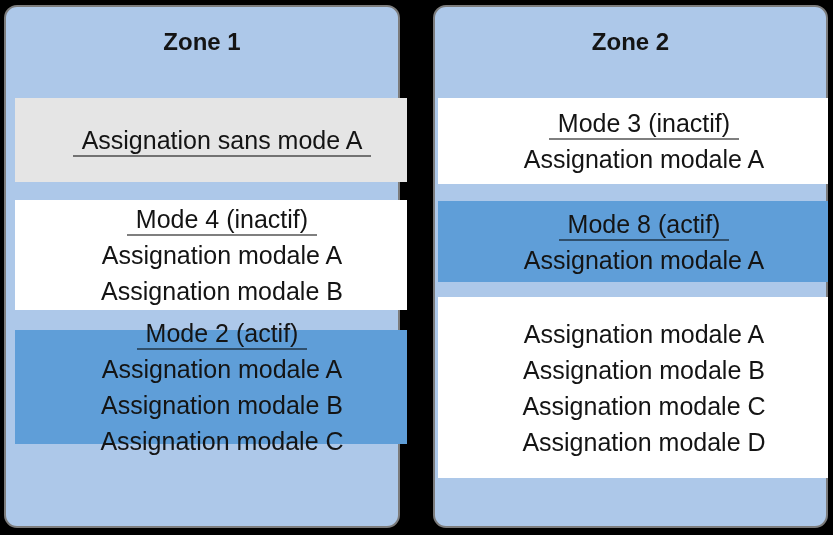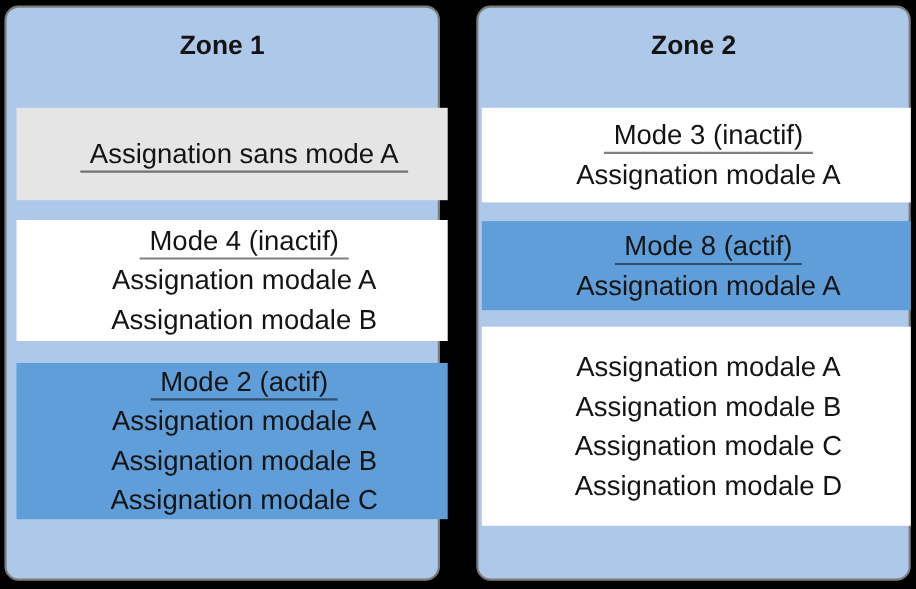--- a/index.html
+++ b/index.html
@@ -58,21 +58,21 @@
     color: var(--text);
     padding-left: 22px;
   }
   .zone-1 .box { left: 9px;  width: 370px; }
   .zone-2 .box { left: 3px; width: 368px; }
   .gray-box  { background: var(--zone-wide-fill); }
   .inactive  { background: var(--inactive-mode-fill); }
   .active    { background: var(--active-mode-fill); }
   .b-zonewide { top: 91px;  height: 84px; }
   .b-mode1    { top: 193px; height: 110px; }
-  .b-mode2    { top: 323px; height: 142px; text-align: right; }
+  .b-mode2    { top: 323px; height: 114px; text-align: right; }
   .b-mode3    { top: 91px;  height: 86px; }
   .b-mode4    { top: 194px; height: 81px; }
   .b-mode5    { top: 290px; height: 181px; }
   .line {
     line-height: 36px;
     white-space: nowrap;
   }
   .u {
     border-bottom: 2px solid var(--underline);
     padding: 0 9px 1px 9px;

